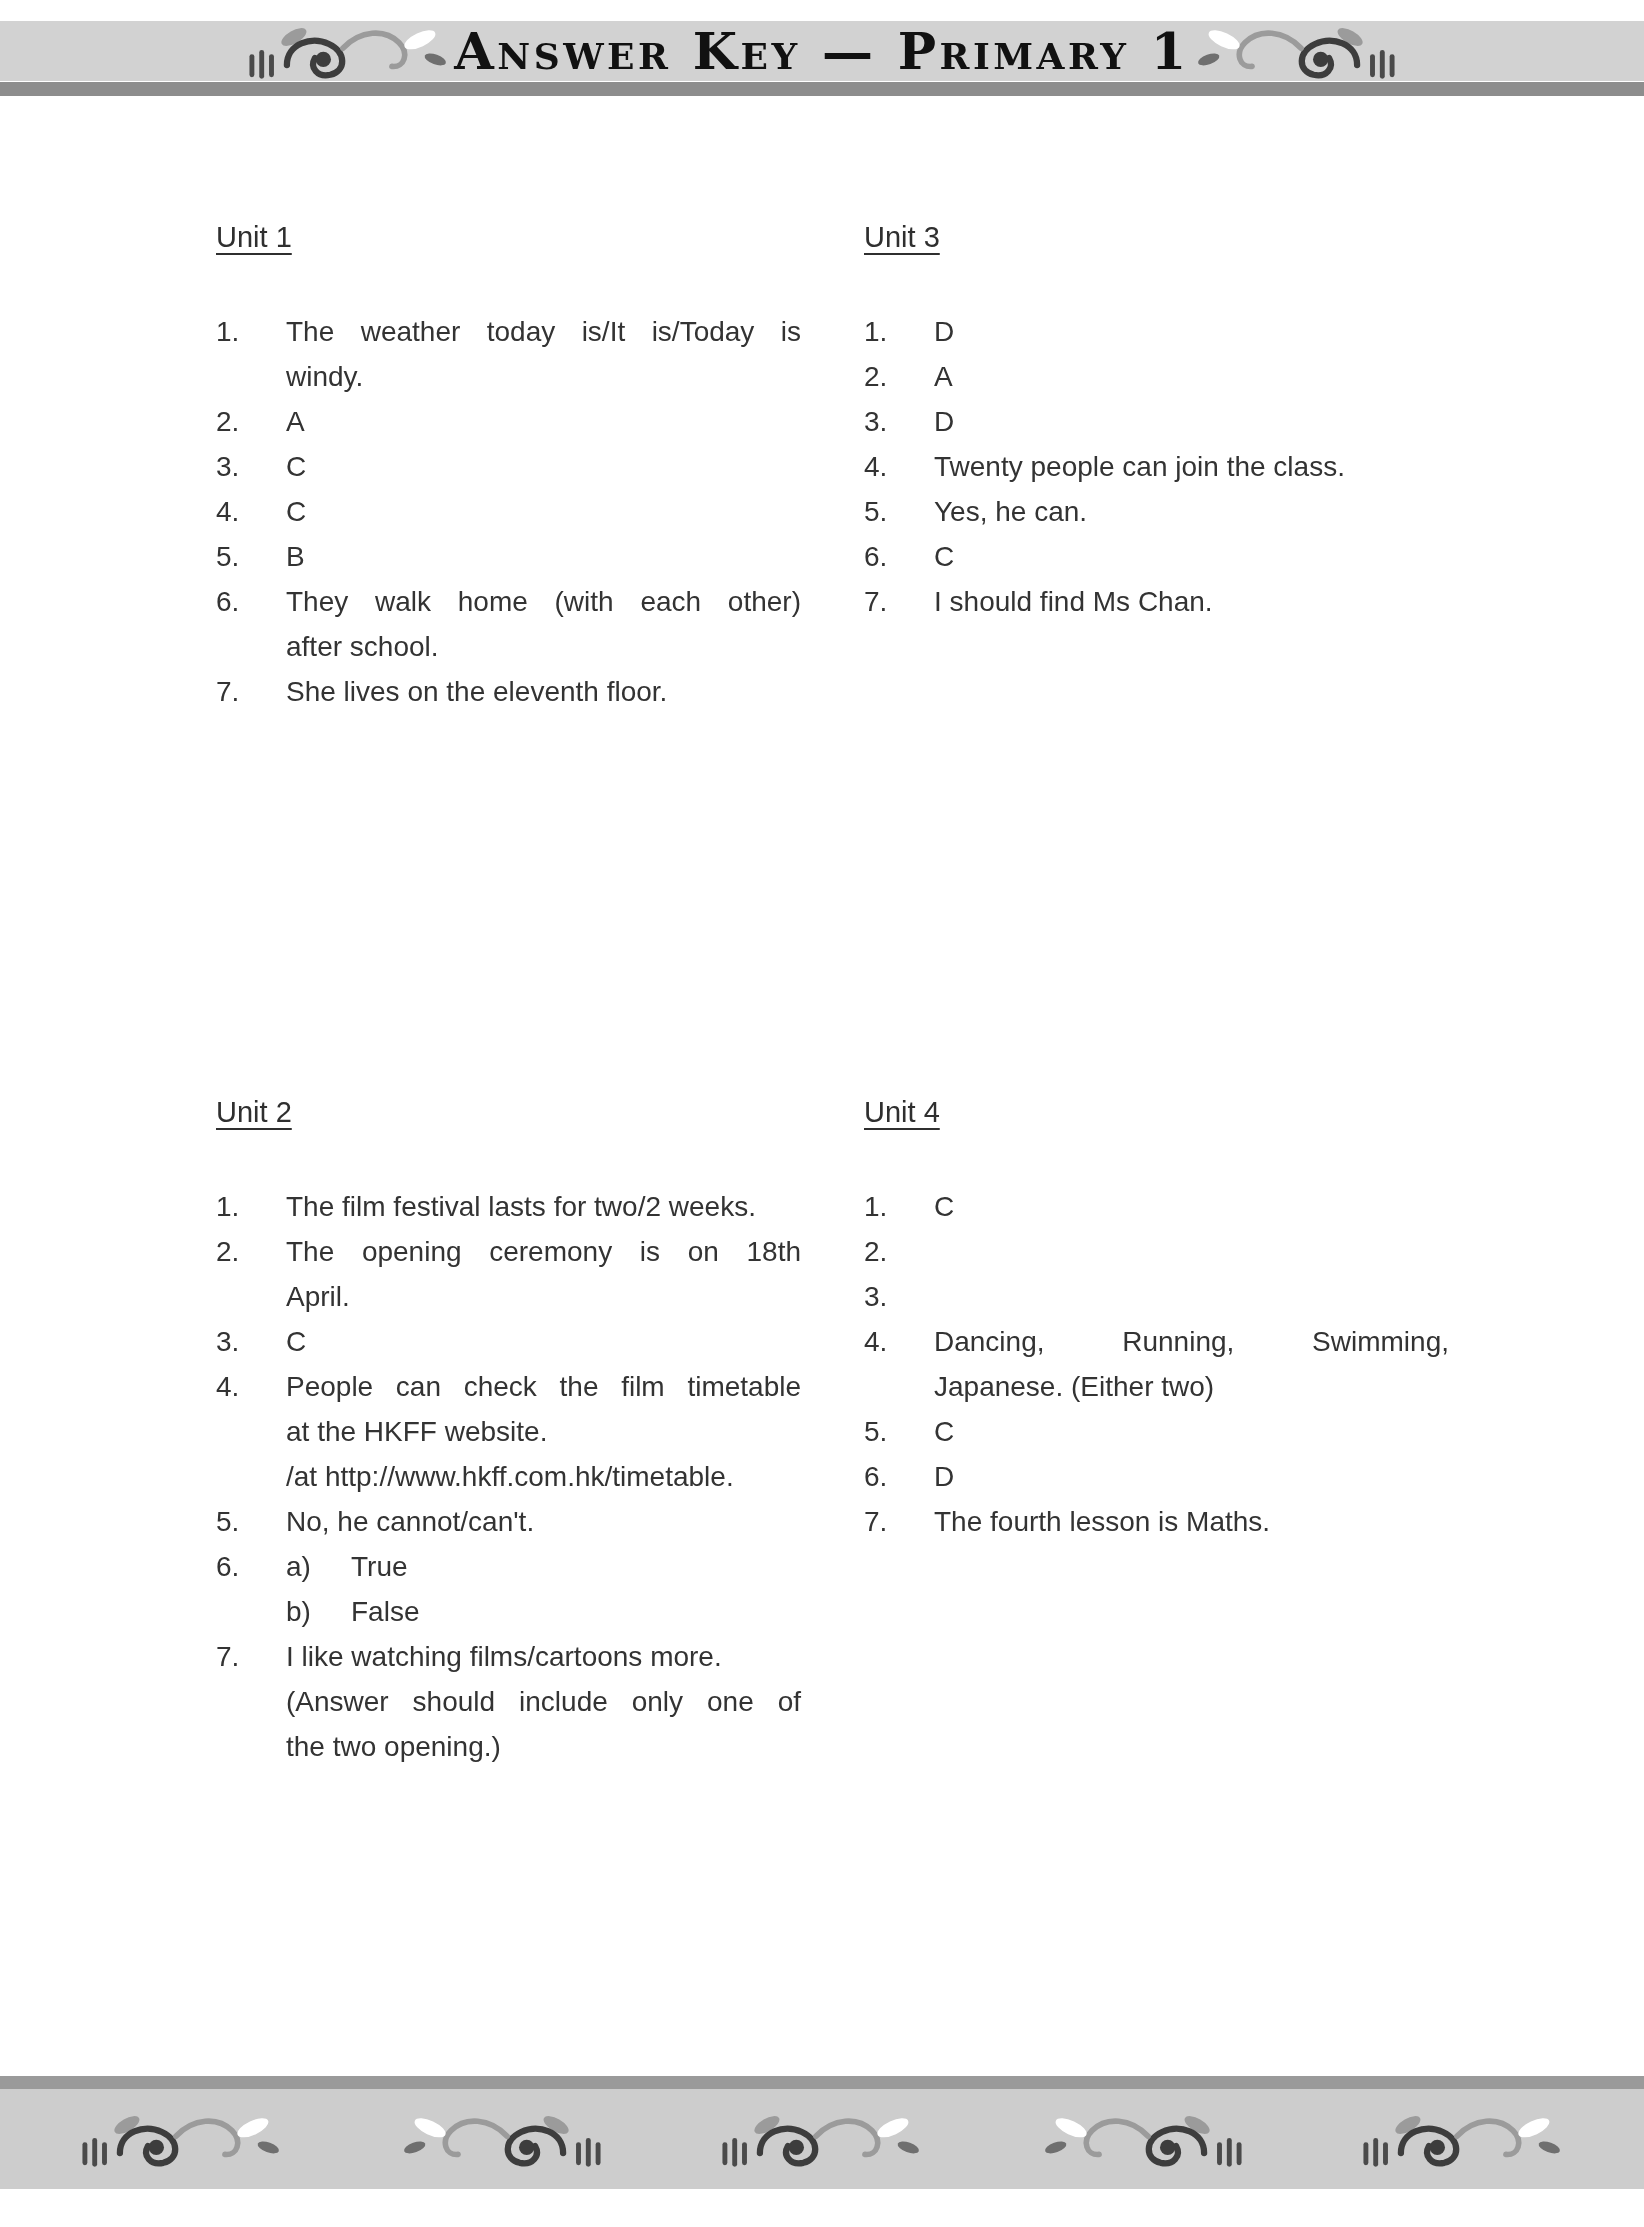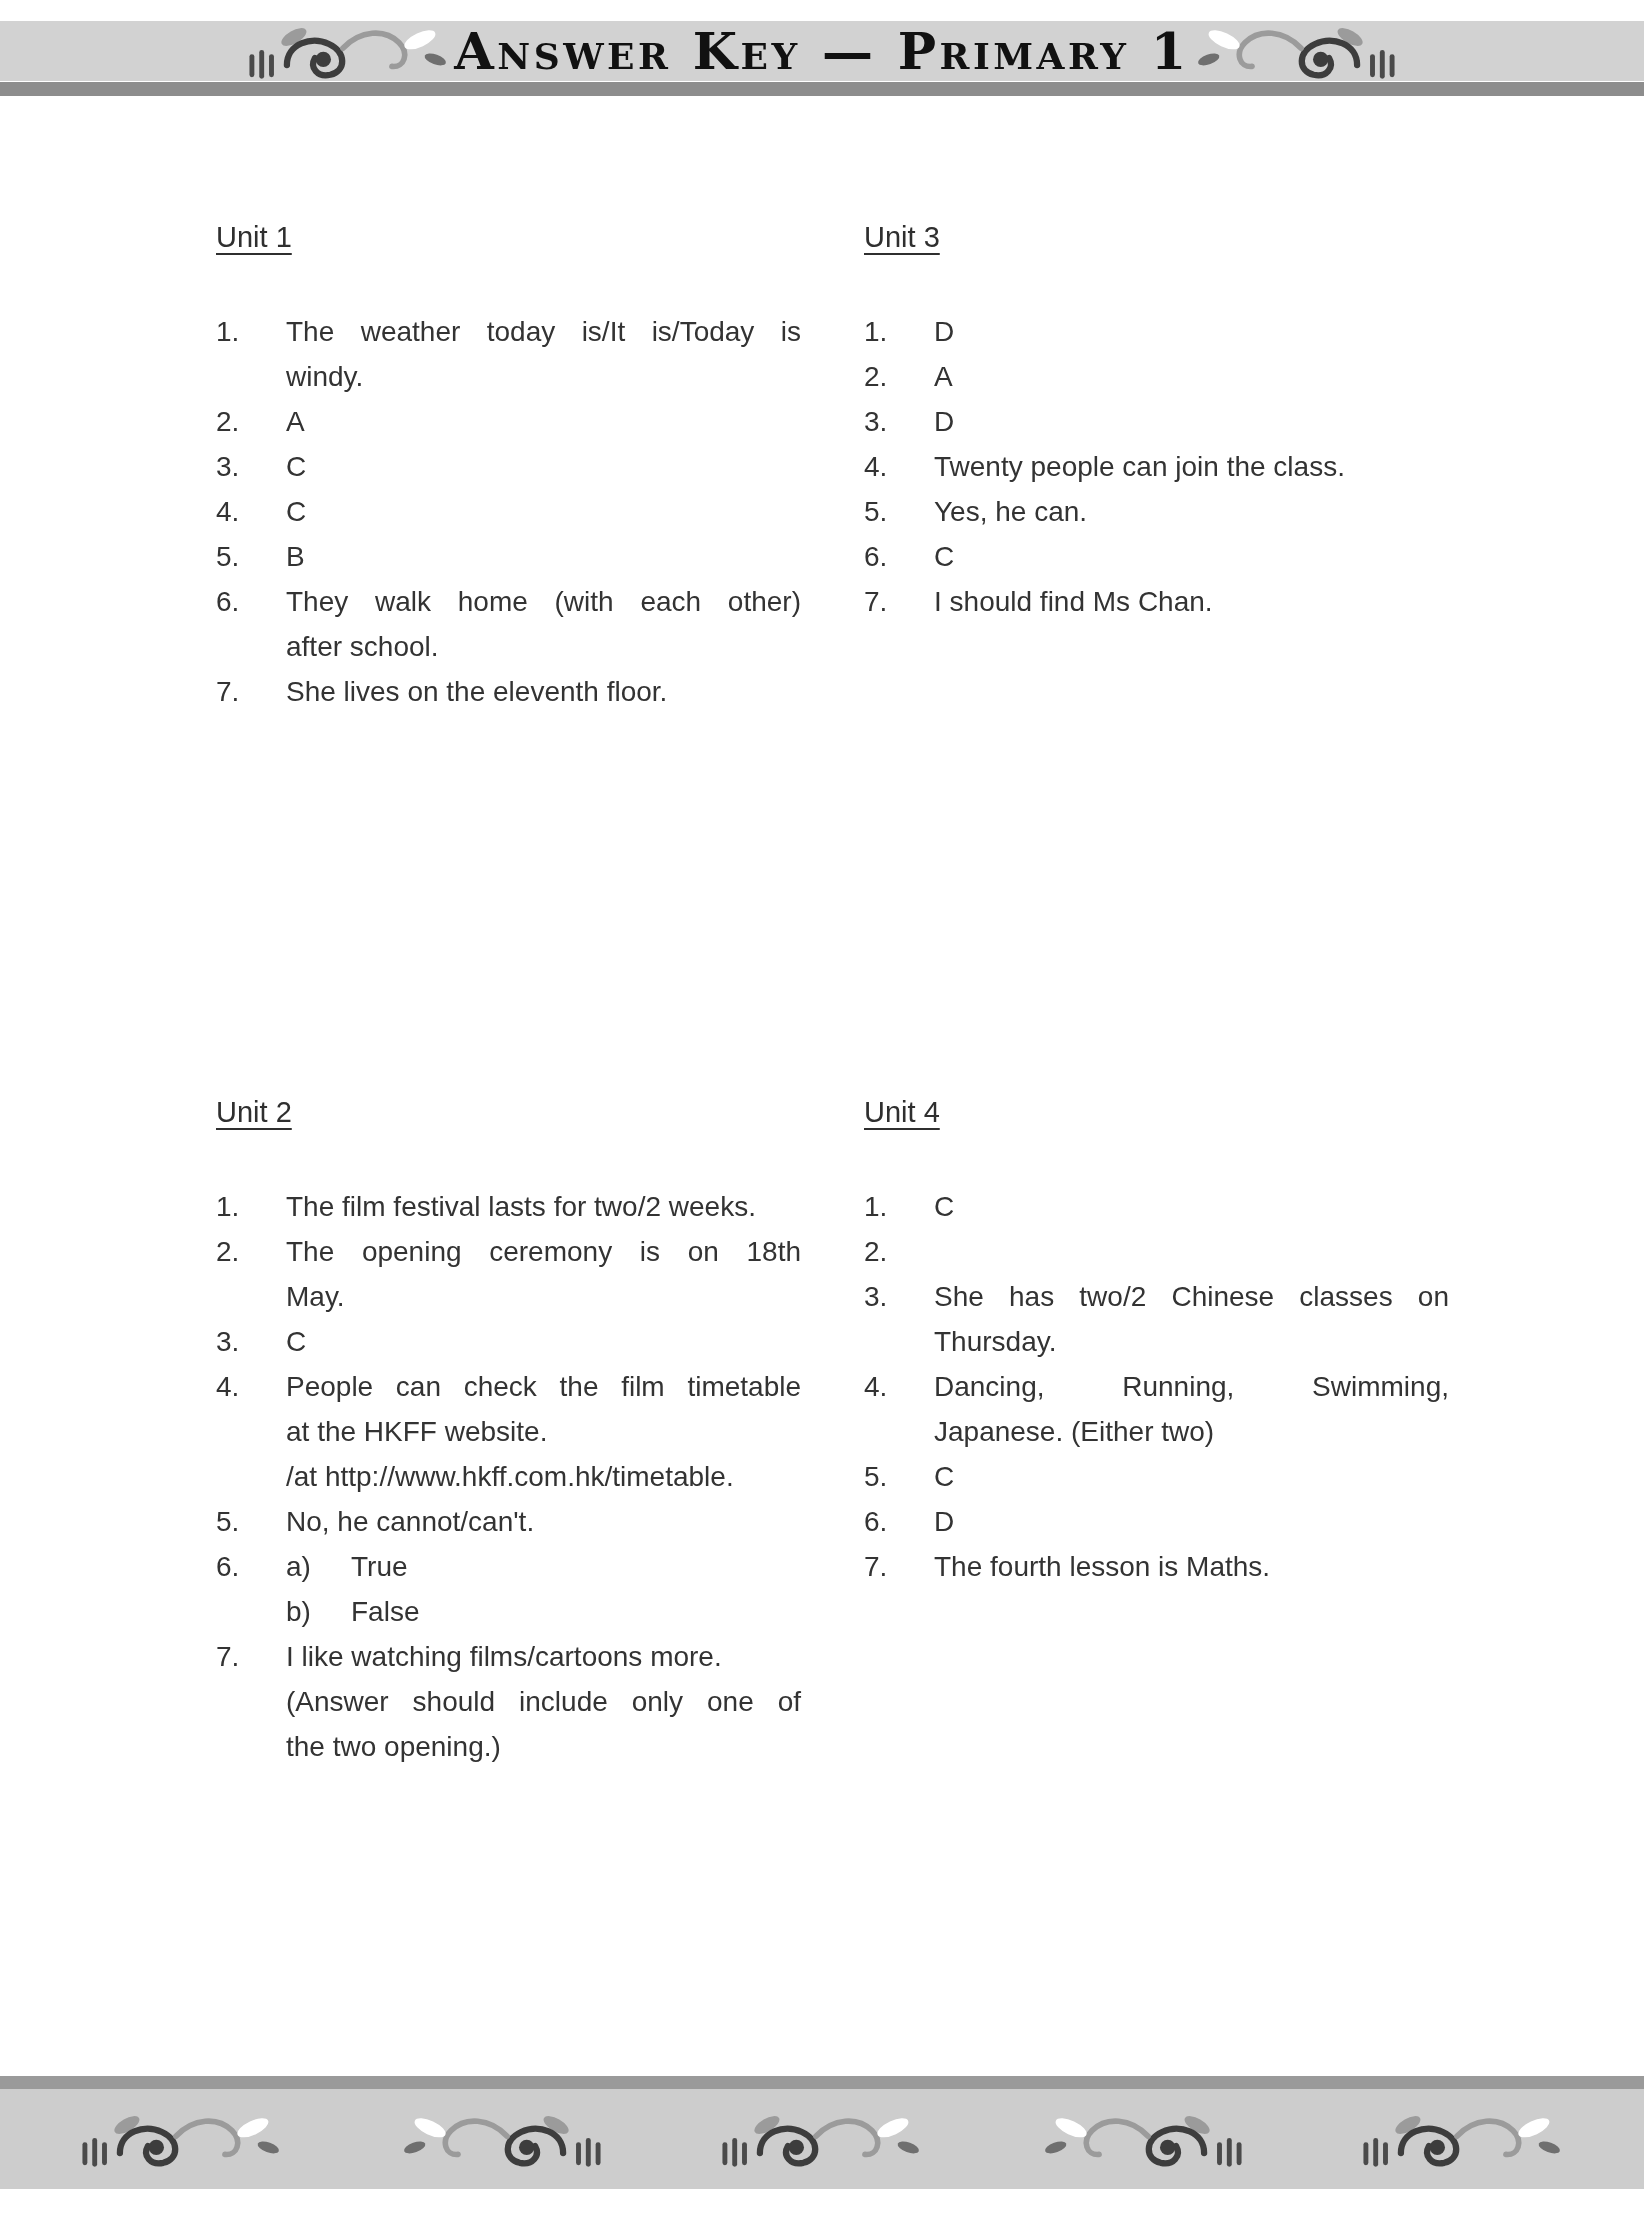--- a/index.html
+++ b/index.html
@@ -183,21 +183,21 @@
       <div class="item">
         <div class="num">1.</div>
         <div class="body">
           <div class="line">The film festival lasts for two/2 weeks.</div>
         </div>
       </div>
       <div class="item">
         <div class="num">2.</div>
         <div class="body">
           <div class="line justify">The opening ceremony is on 18th</div>
-          <div class="line">May.</div>
+          <div class="line">April.</div>
         </div>
       </div>
       <div class="item">
         <div class="num">3.</div>
         <div class="body">
           <div class="line">C</div>
         </div>
       </div>
       <div class="item">
         <div class="num">4.</div>
@@ -288,24 +288,20 @@
         <div class="num">1.</div>
         <div class="body">
           <div class="line">C</div>
         </div>
       </div>
       <div class="item">
         <div class="num">2.</div>
       </div>
       <div class="item">
         <div class="num">3.</div>
-        <div class="body">
-          <div class="line justify">She has two/2 Chinese classes on</div>
-          <div class="line">Thursday.</div>
-        </div>
       </div>
       <div class="item">
         <div class="num">4.</div>
         <div class="body">
           <div class="line justify">Dancing, Running, Swimming,</div>
           <div class="line">Japanese. (Either two)</div>
         </div>
       </div>
       <div class="item">
         <div class="num">5.</div>

